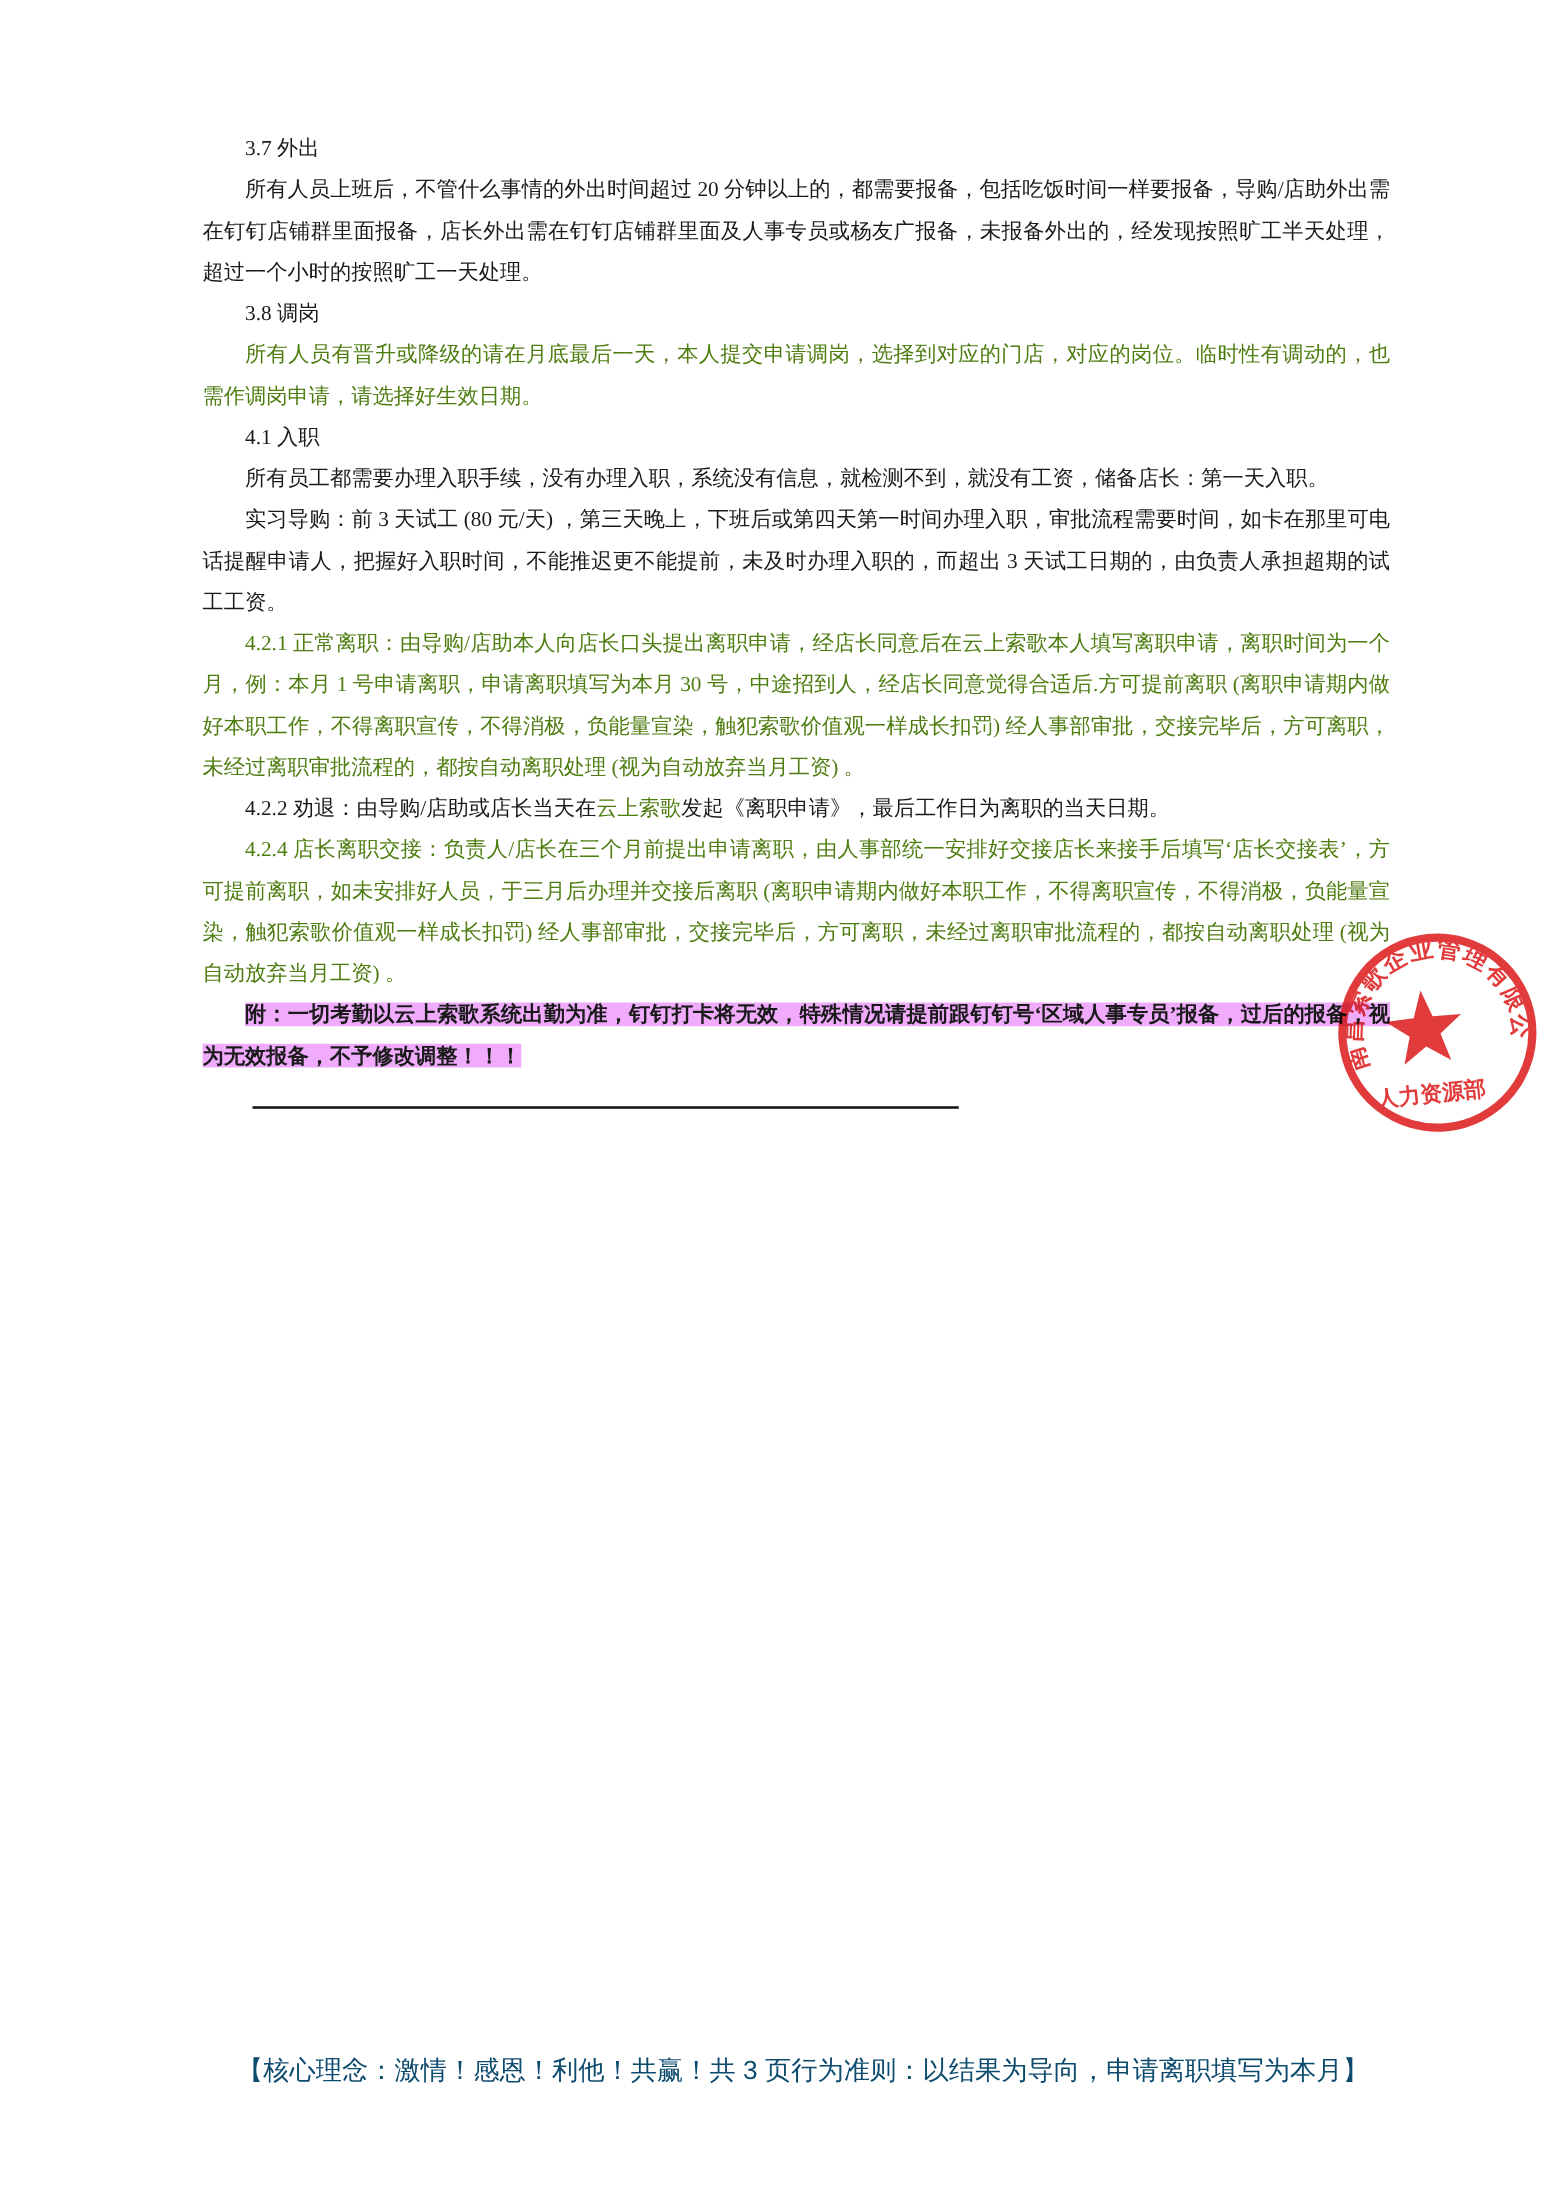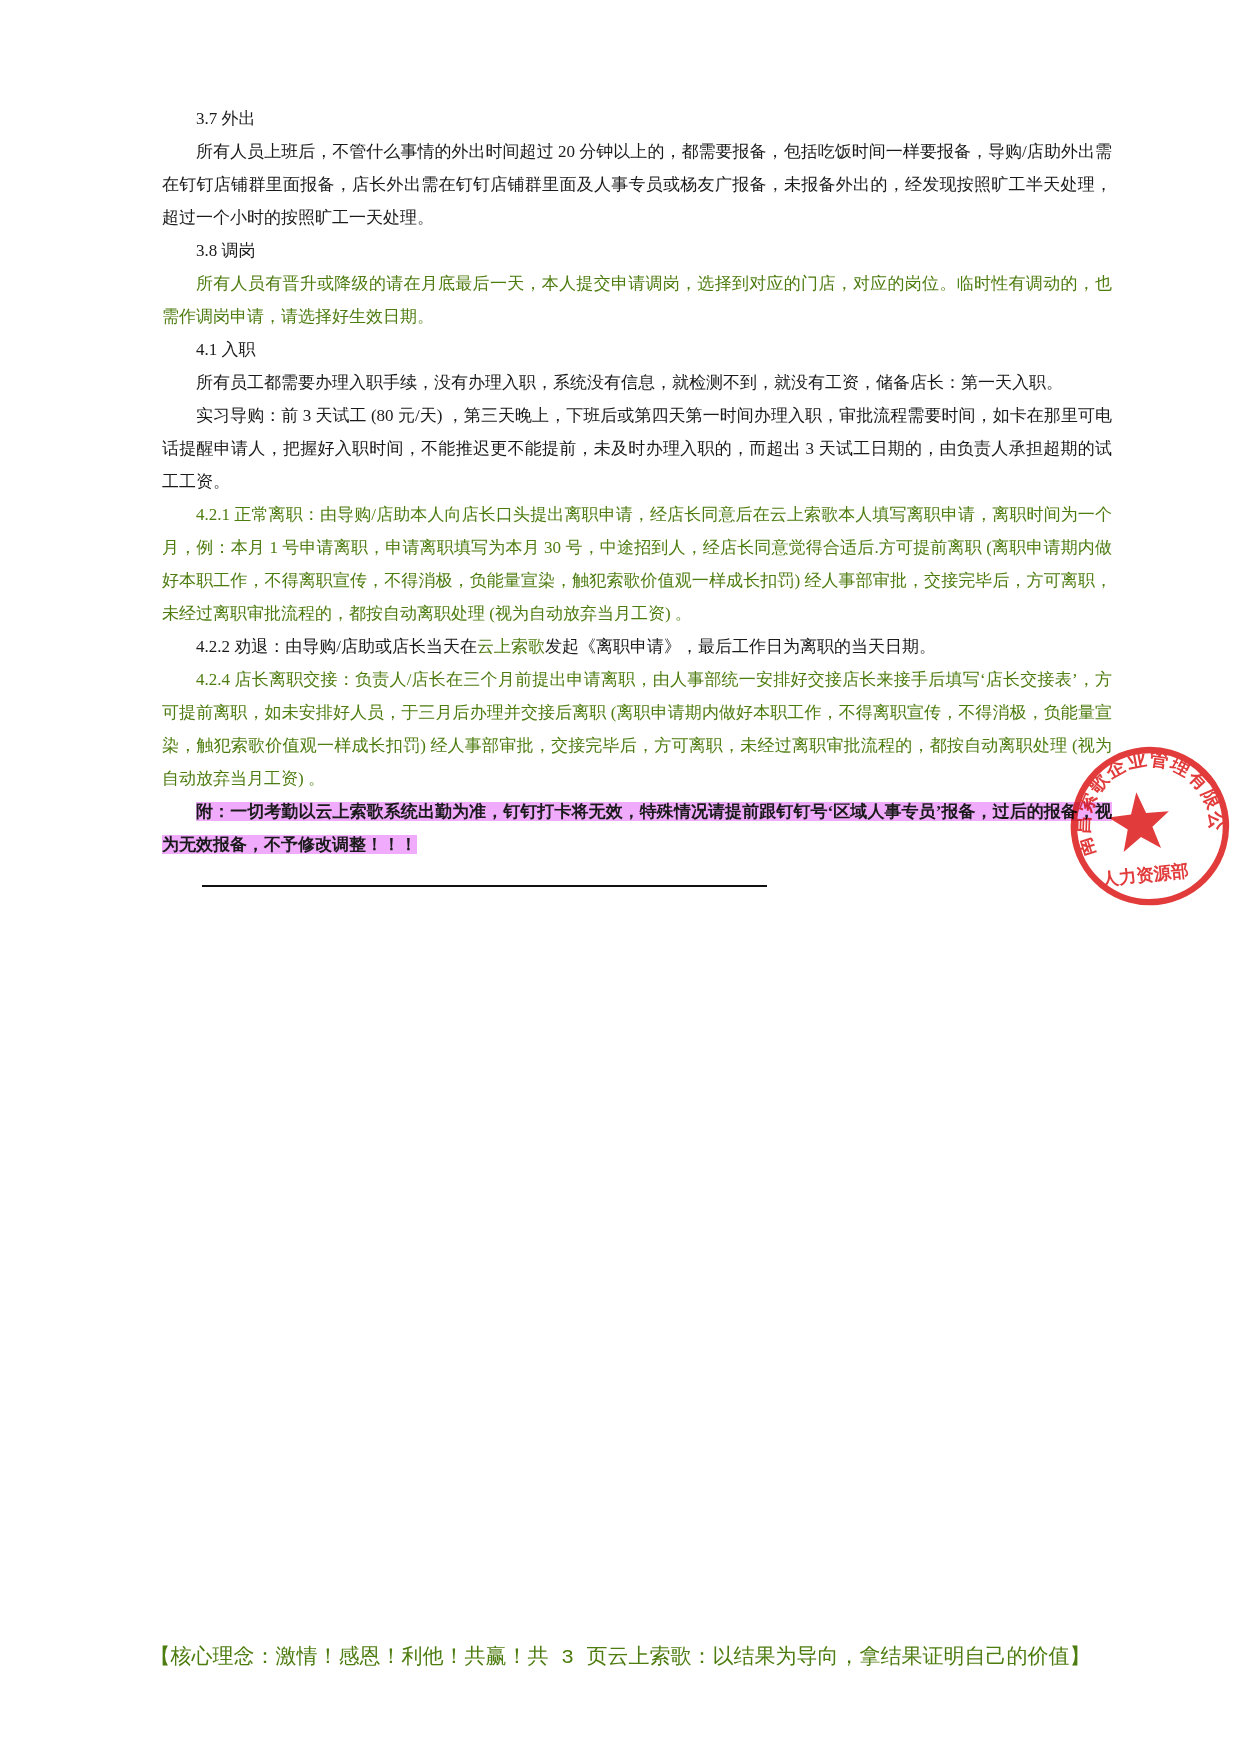--- a/index.html
+++ b/index.html
@@ -30,25 +30,25 @@
     border-bottom:2px solid #111;
     height:24px;
     vertical-align:baseline;
     margin-left:6px;
   }
   .footer{
     position:absolute;
     left:145px;top:1642px;
     width:950px;
     display:flex;
-    justify-content:center;
+    justify-content:flex-end;
     align-items:baseline;
-    font-family:Liberation Mono, monospace;
+    font-family:Liberation Sans, sans-serif;
     font-size:21px;
-    color:#4d7c0f;
+    color:#0c4a6e;
     white-space:nowrap;
   }
   .stamp{
     position:absolute;
     left:1060px;top:731px;
     width:182px;height:192px;
     transform:rotate(-6deg);
     mix-blend-mode:multiply;
     opacity:0.92;
   }
@@ -78,14 +78,14 @@
   <text font-size="19" letter-spacing="1.5" fill="#e02a2a" font-weight="bold" font-family="Liberation Serif, DejaVu Serif, serif">
     <textPath href="#stamp-arc" startOffset="0">南昌索歌企业管理有限公司</textPath>
   </text>
   <polygon fill="#e02a2a" points="80,60 87.6,81.5 110.4,82.1 92.4,96 98.8,117.9 80,105 61.2,117.9 67.6,96 49.6,82.1 72.4,81.5"></polygon>
   <text x="80" y="149" text-anchor="middle" font-size="17.5" fill="#e02a2a" font-weight="bold" font-family="Liberation Serif, DejaVu Serif, serif">人力资源部</text>
 </svg>
 
 <div class="footer">
   <span>【核心理念：激情！感恩！利他！共赢！</span>
   <span>共 3 页</span>
-  <span>云上索歌：以结果为导向，拿结果证明自己的价值】</span>
+  <span>行为准则：以结果为导向，申请离职填写为本月】</span>
 </div>
 
 </body></html>

